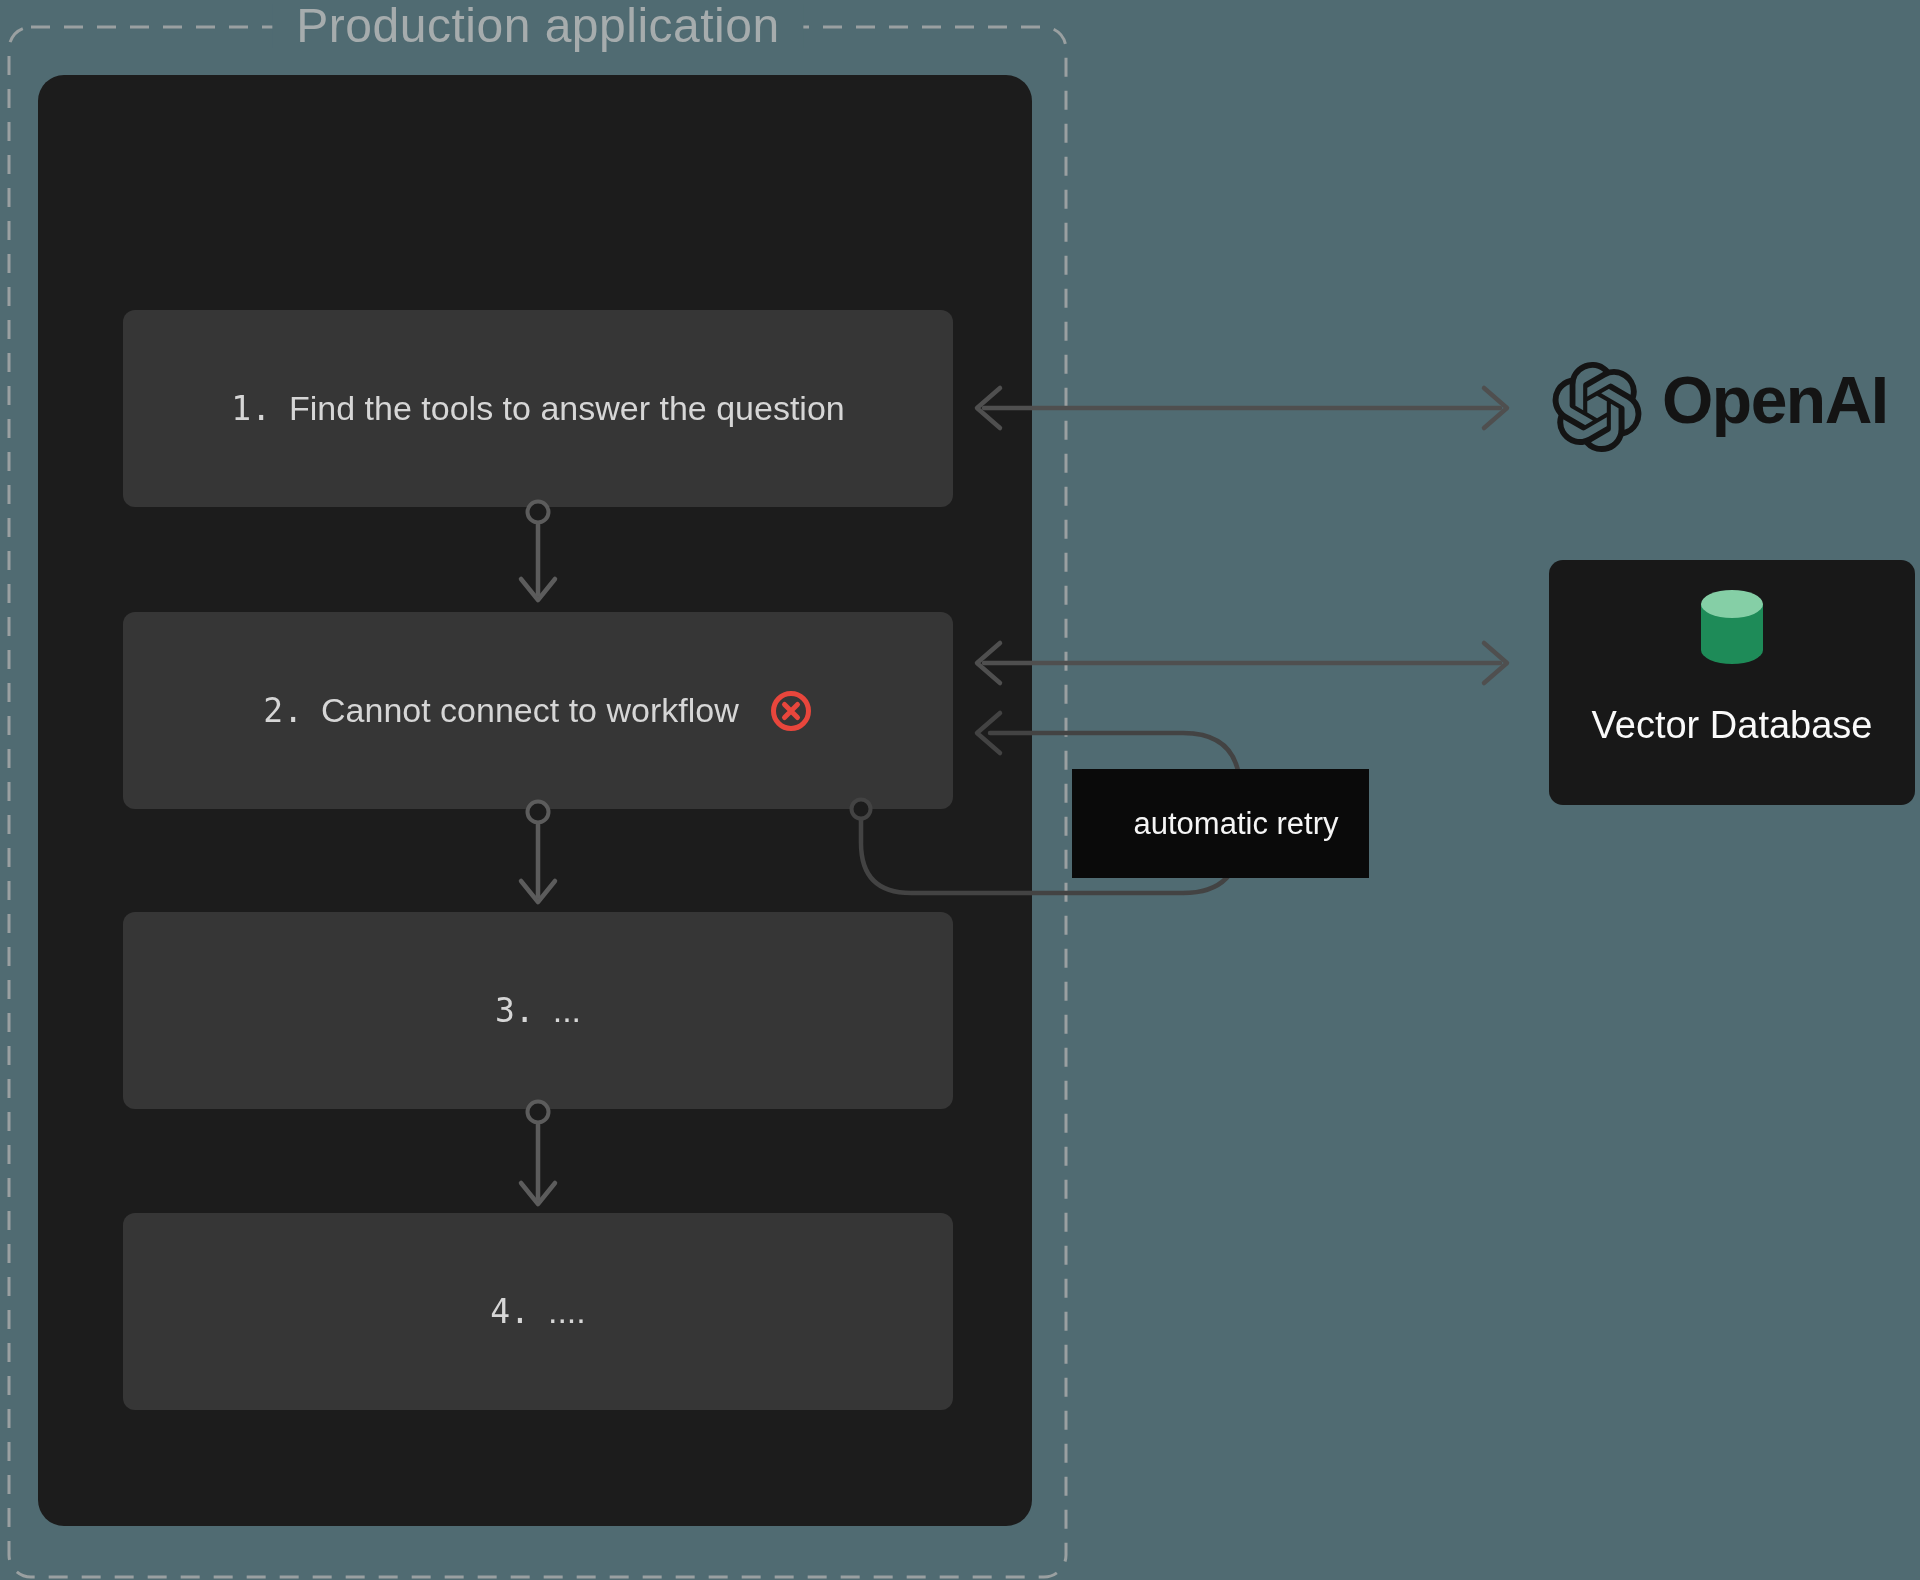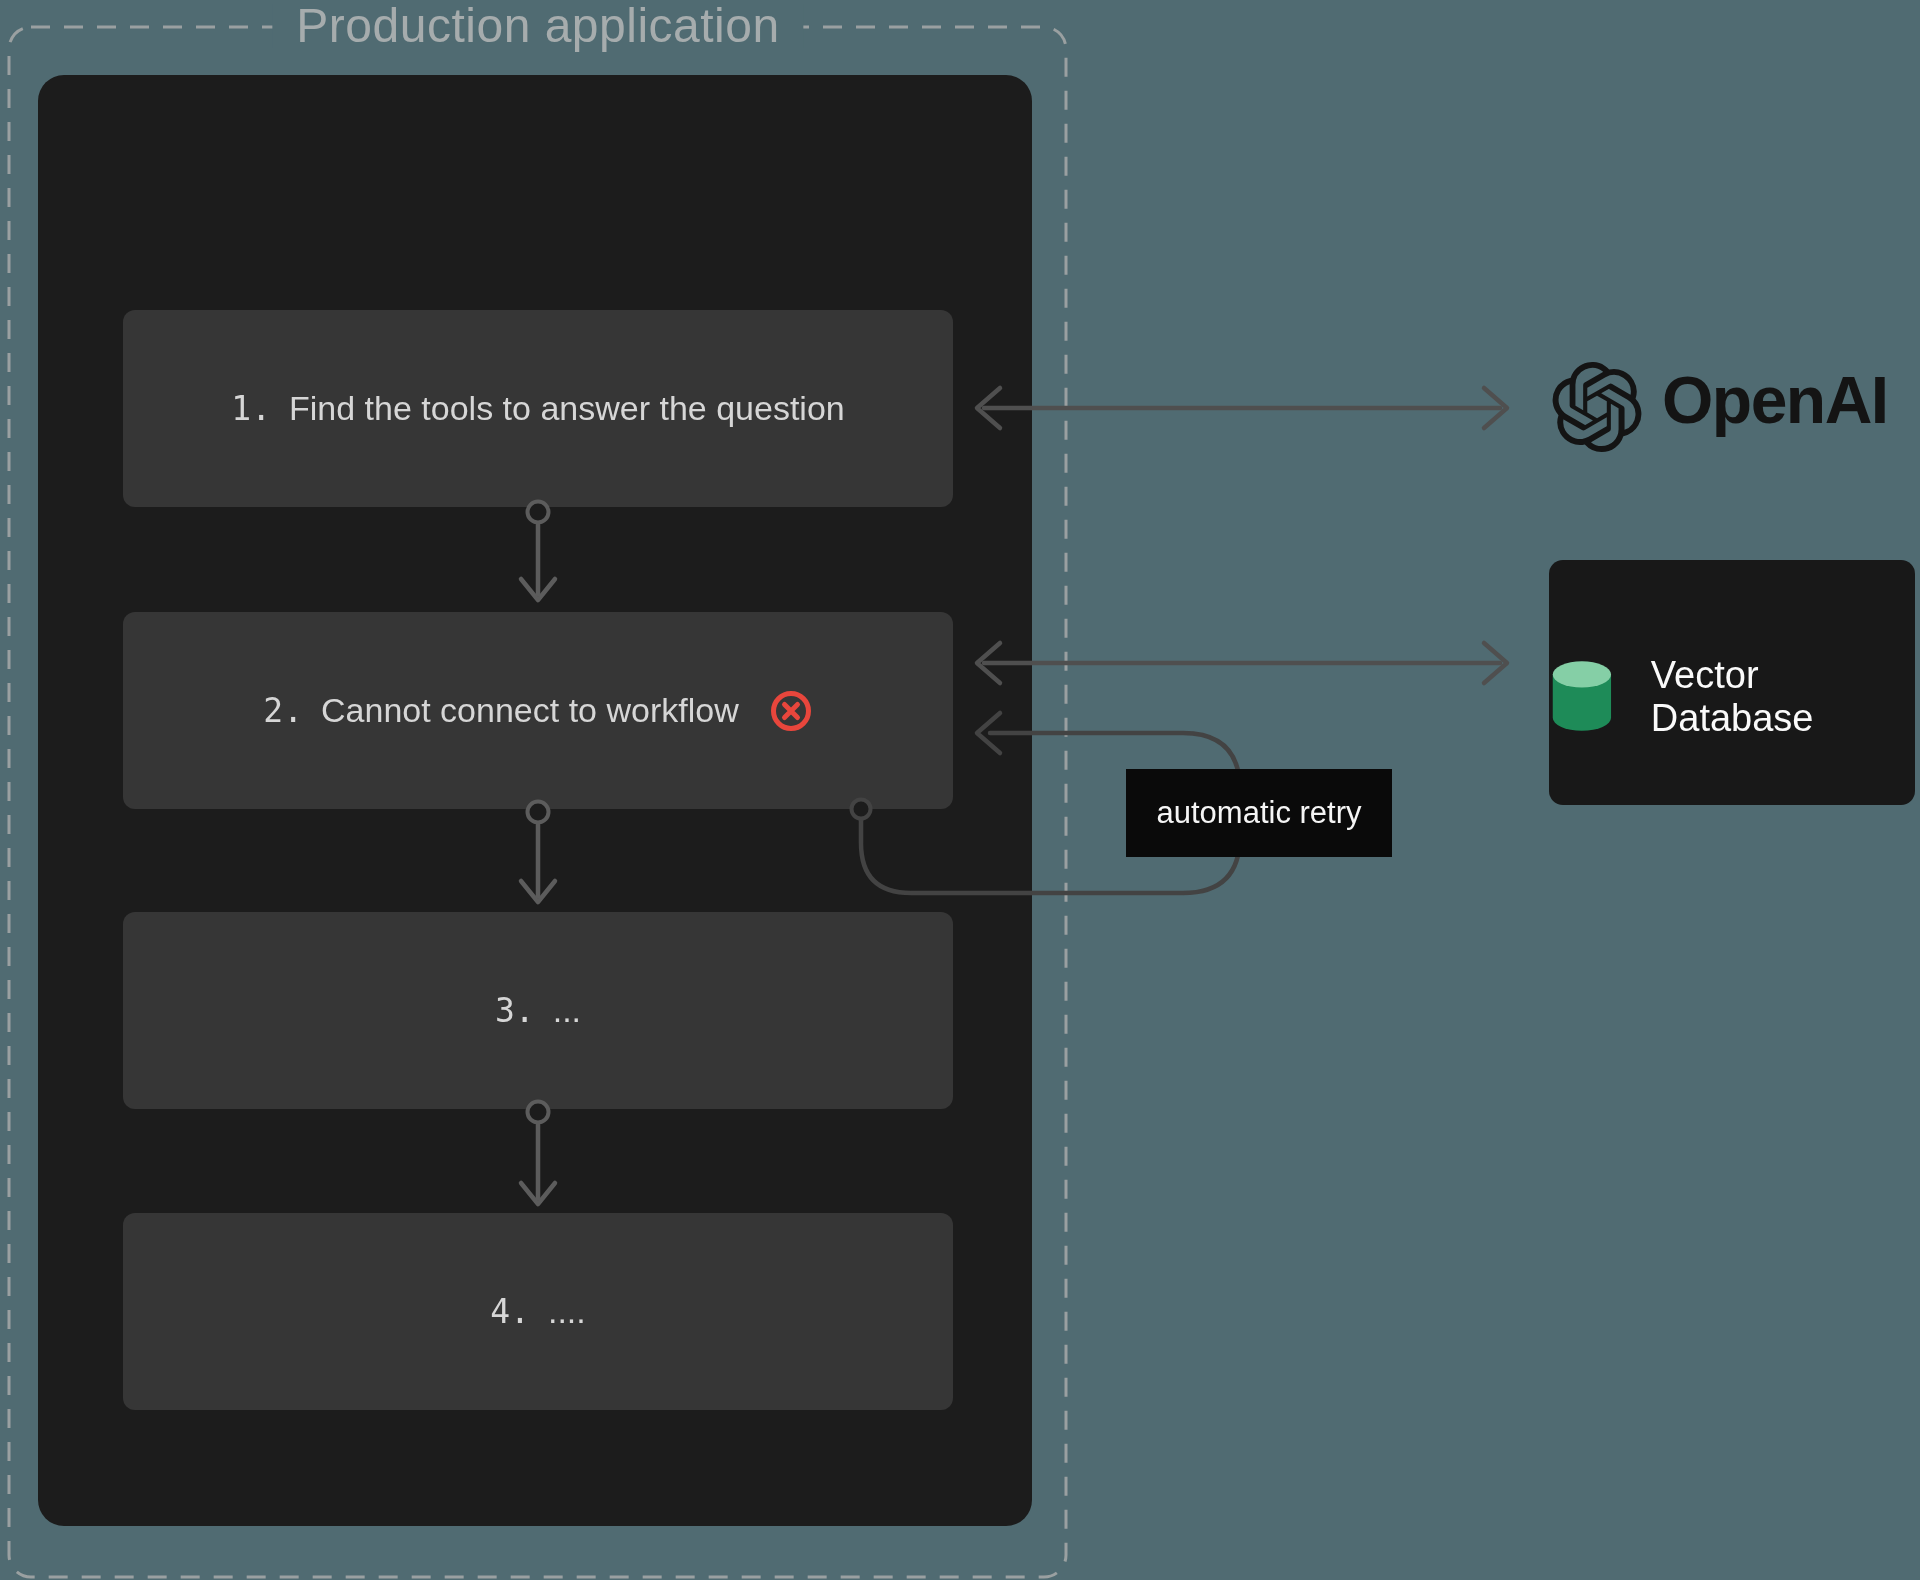--- a/index.html
+++ b/index.html
@@ -124,28 +124,29 @@
   }
   .retry-ring {
     fill: var(--container-bg, #1c1c1c);
     stroke: var(--retry-curve, #434343);
     stroke-width: 4;
   }
 
   .retry-label {
     position: absolute;
     z-index: 3;
-    left: 1126px; top: 769px;
-    width: 266px; height: 88px;
+    left: 1072px; top: 769px;
+    width: 266px; height: 109px;
     background: var(--retry-label-bg, #0a0a0a);
     color: var(--retry-label-text, #f5f5f5);
     font-size: 31px;
     display: flex;
     align-items: center;
     justify-content: center;
+    padding-left: 31px;
   }
 
   .openai {
     position: absolute;
     z-index: 3;
     left: 1552px; top: 362px;
     display: flex;
     gap: 20px;
   }
   .openai-mark { fill: var(--openai-black, #141414); display: block; }
@@ -157,21 +158,21 @@
   }
 
   .vectordb {
     position: absolute;
     z-index: 3;
     left: 1549px; top: 560px;
     width: 366px; height: 245px;
     background: var(--vectordb-bg, #181818);
     border-radius: 14px;
     display: flex;
-    flex-direction: row;
+    flex-direction: column;
     align-items: center;
     padding-top: 28px;
     box-sizing: border-box;
     gap: 36px;
   }
   .vectordb-word {
     font-size: 38px;
     font-weight: 500;
     color: var(--vectordb-text, #fafafa);
   }

